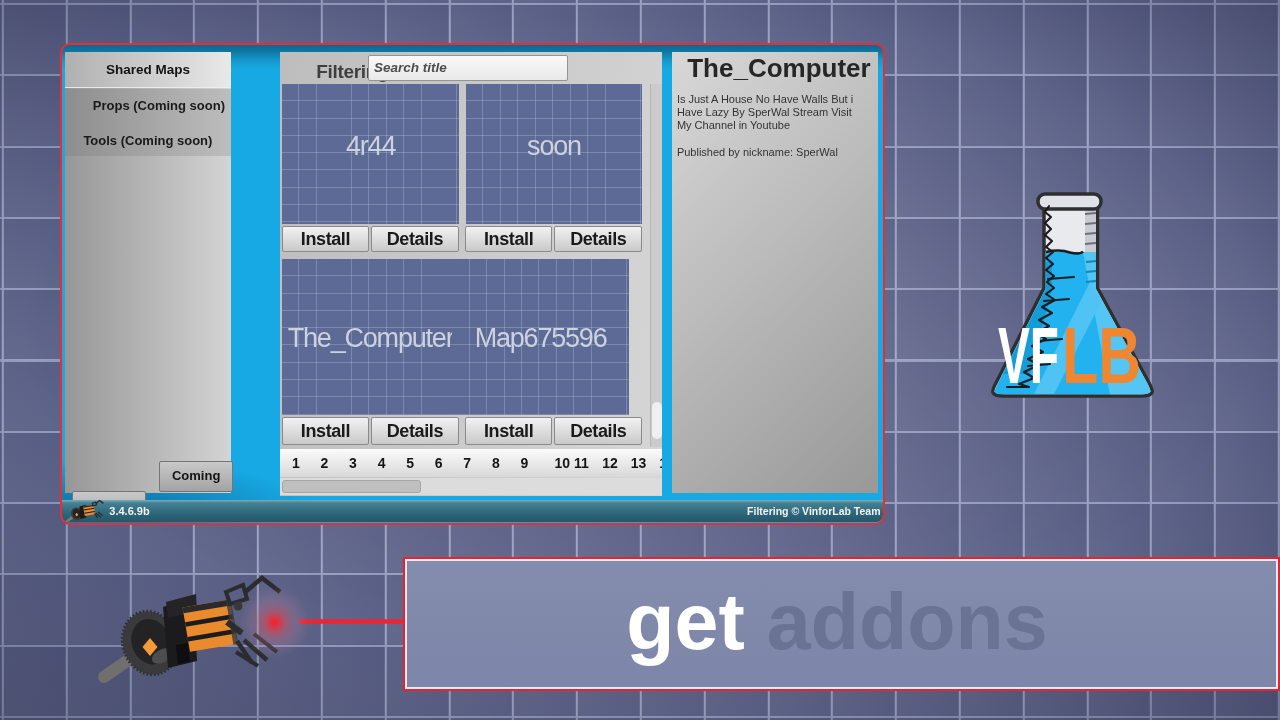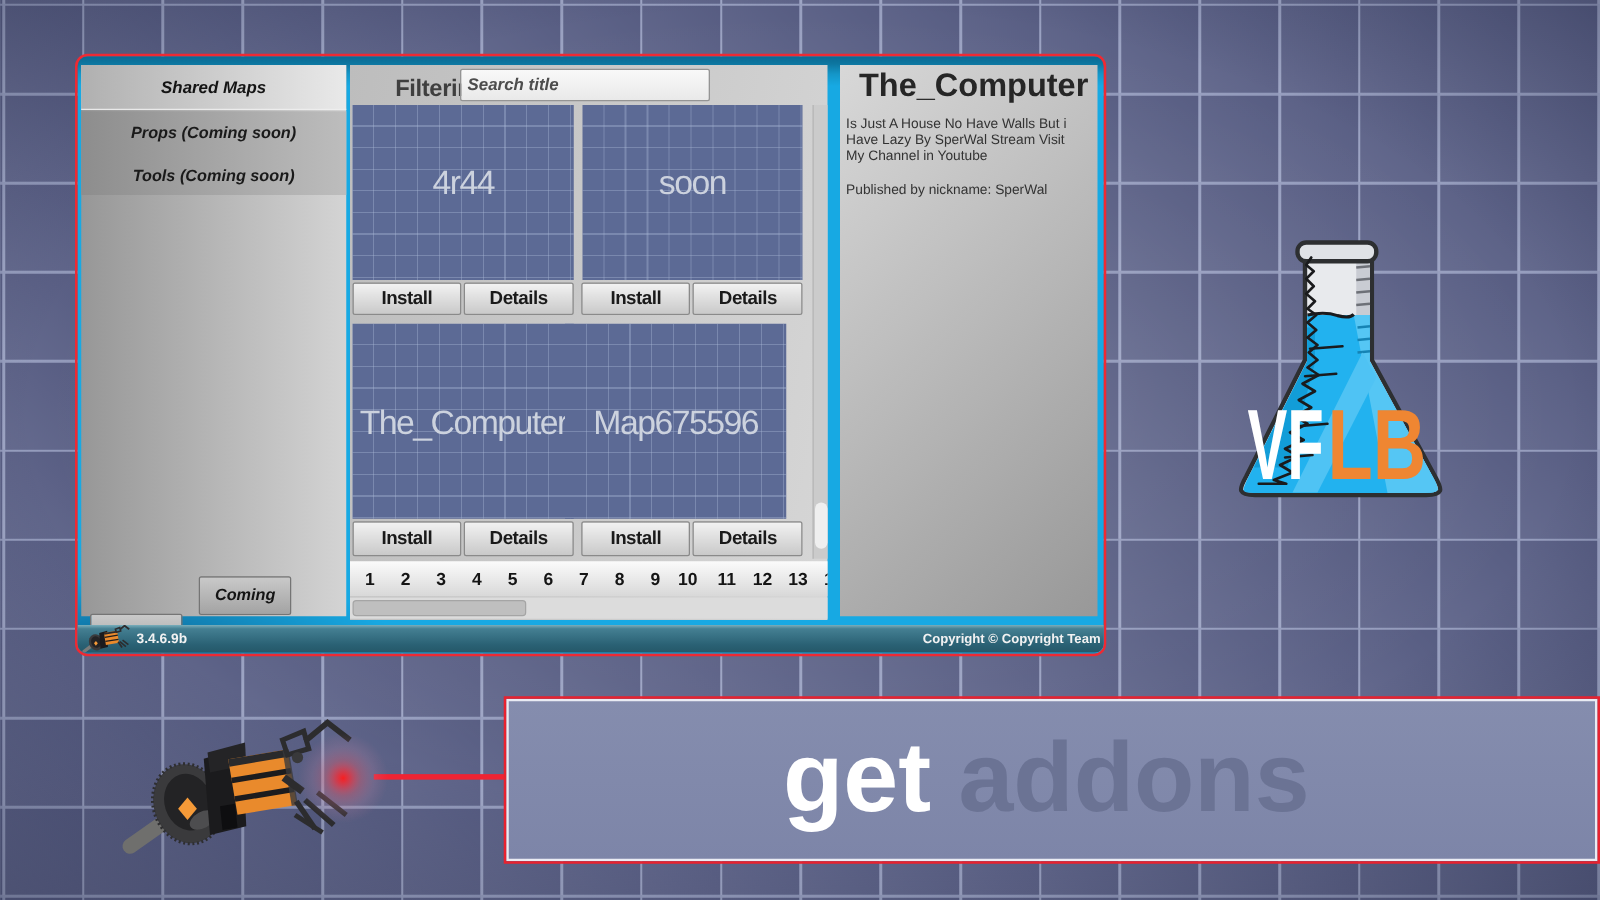--- a/index.html
+++ b/index.html
@@ -15,22 +15,22 @@
     background-position:0 0, 1.8px 3px, 1.8px 0, 0 3px;}
   .win{position:absolute;left:60.3px;top:43.3px;width:825.2px;height:482.2px;
     box-sizing:border-box;border:2.6px solid #ee2a33;border-radius:10px;
     background-image:radial-gradient(ellipse 300px 70px at 40px 463px, rgba(10,70,110,0.6), rgba(10,70,110,0) 70%),
       linear-gradient(180deg,#0a6a94 0%,#0d759f 1.2%,#1496c8 3%,#17a9e3 5%,#17a9e3 100%);
     overflow:hidden;}
   .win *{position:absolute;box-sizing:border-box;}
   .tealbar{left:0;right:0;top:454.7px;height:22.5px;
     background:linear-gradient(180deg,#79aebb 0%,#447f92 14%,#2a6174 72%,#255869 100%);
     border-radius:0 0 7px 7px;}
-  .pL{left:2.6px;top:7.1px;width:212px;height:440.7px;
-    background:linear-gradient(90deg,#979797,#d4d4d4);font-style:italic;}
+  .pL{left:2.6px;top:7.1px;width:166px;height:440.7px;
+    background:linear-gradient(90deg,#979797,#d4d4d4);}
   .pM{left:217.9px;top:7.1px;width:382.2px;height:443.5px;
     background:linear-gradient(100deg,#bdbdbd,#d6d6d6);}
   .pR{left:609.9px;top:7.1px;width:205.5px;height:440.7px;
     background:linear-gradient(135deg,#d8d8d8,#989898);}
   
   .sharedmaps{left:0;top:0;width:100%;height:35.9px;
     background:linear-gradient(90deg,#b0b0b0,#e9e9e9);
     border-bottom:1px solid rgba(238,238,238,0.9);
     font-weight:bold;font-size:13.5px;color:#141414;text-align:center;line-height:35.9px;}
   .ptblock{left:0;top:36.9px;width:100%;height:66.3px;
@@ -53,21 +53,21 @@
       repeating-linear-gradient(90deg, transparent 0px, transparent 16.5px, rgba(170,185,215,0.38) 16.5px, rgba(170,185,215,0.38) 17.5px),
       repeating-linear-gradient(180deg, transparent 0px, transparent 16.3px, rgba(170,185,215,0.38) 16.3px, rgba(170,185,215,0.38) 17.3px);
     color:#ccd2de;font-size:27px;letter-spacing:-1.2px;text-align:center;}
   .card span{position:absolute;left:0;width:100%;}
   .c1{left:2px;top:32px;width:176.8px;height:140px;}
   .c2{left:185.4px;top:32px;width:176.8px;height:140px;}
   .c3{left:2px;top:207px;width:176.8px;height:155.2px;}
   .c4{left:172px;top:207px;width:176.8px;height:155.2px;}
   .ibtn{background:linear-gradient(180deg,#f2f2f2,#c9c9c9);
     border:1px solid #8a8a8a;border-radius:2px;
-    font-weight:bold;font-size:15px;color:#1a1a1a;letter-spacing:-0.4px;text-align:center;}
+    font-weight:bold;font-size:18px;color:#1a1a1a;letter-spacing:-0.4px;text-align:center;}
   .r1{top:173.4px;height:26.6px;line-height:24.6px;}
   .r2{top:364.4px;height:28.4px;line-height:26.4px;}
   .bx1{left:2px;width:86.5px;}
   .bx2{left:91px;width:87.4px;}
   .bx3{left:185.2px;width:86.5px;}
   .bx4{left:274.2px;width:87.8px;}
   .pag{left:0;top:396.3px;width:382.2px;height:28.4px;
     background:linear-gradient(180deg,#fbfbfb,#d8d8d8);overflow:hidden;}
   .pag span{position:absolute;top:0;width:24px;margin-left:-12px;text-align:center;
     line-height:28.4px;font-weight:bold;font-size:14px;color:#151515;}
@@ -176,21 +176,21 @@
     <text x="1062" y="383" font-family="Liberation Sans, sans-serif" font-weight="bold" font-size="80" fill="#ef8632" textLength="79" lengthAdjust="spacingAndGlyphs">LB</text>
   </g>
 
   <use href="#gun" transform="translate(84,513.5) scale(0.205) translate(-188,-630)"></use>
 </svg>
 
 <div class="win">
   <div class="pL">
     <div class="sharedmaps">Shared Maps</div>
     <div class="ptblock">
-      <div style="left:0;top:9px;">Props (Coming soon)</div>
+      <div style="left:11px;top:9px;">Props (Coming soon)</div>
       <div style="left:0;top:44px;">Tools (Coming soon)</div>
     </div>
     <div class="btn back">Back</div>
     <div class="btn refresh">Coming</div>
   </div>
 
   <div class="pM">
     <div class="filtering">Filtering</div>
     <div class="search">Search title</div>
     <div class="card c1">
@@ -216,21 +216,21 @@
     <div class="pag">
       <span style="left:15.7px;">1</span>
         <span style="left:44.3px;">2</span>
         <span style="left:72.8px;">3</span>
         <span style="left:101.4px;">4</span>
         <span style="left:129.9px;">5</span>
         <span style="left:158.5px;">6</span>
         <span style="left:187px;">7</span>
         <span style="left:215.6px;">8</span>
         <span style="left:244.1px;">9</span>
-        <span style="left:270px;">10</span>
+        <span style="left:282px;">10</span>
         <span style="left:301.2px;">11</span>
         <span style="left:329.8px;">12</span>
         <span style="left:358.3px;">13</span>
         <span style="left:386.9px;">14</span>
     </div>
     <div class="hscroll">
         <div class="hthumb" style="position:absolute;"></div>
       </div>
     <div class="vtrack">
         <div class="vthumb" style="position:absolute;"></div>
@@ -259,19 +259,19 @@
           <rect x="185" y="633" width="52" height="5" fill="#1c1c1e"></rect>
         </g>
         <polygon points="226,592 243,585 247,599 230,604" fill="none" stroke="#2c2c2e" stroke-width="6"></polygon>
         <polyline points="244,593 262,578 280,592" fill="none" stroke="#2c2c2e" stroke-width="7"></polyline>
         <line x1="237" y1="641" x2="252" y2="663" stroke="#2c2c2e" stroke-width="7"></line>
         <line x1="244" y1="640" x2="267" y2="660" stroke="#2c2c2e" stroke-width="6"></line>
         <line x1="254" y1="634" x2="277" y2="652" stroke="#2c2c2e" stroke-width="6"></line>
       </g>
     </svg>
     <div class="ver">3.4.6.9b</div>
-    <div class="copy">Copyright © Copyright Team</div>
+    <div class="copy">Filtering © VinforLab Team</div>
   </div>
 </div>
 
 <div class="banner">
   <div class="txt"><span class="w">get</span><span class="d"> addons</span></div>
 </div>
 
 </body></html>

